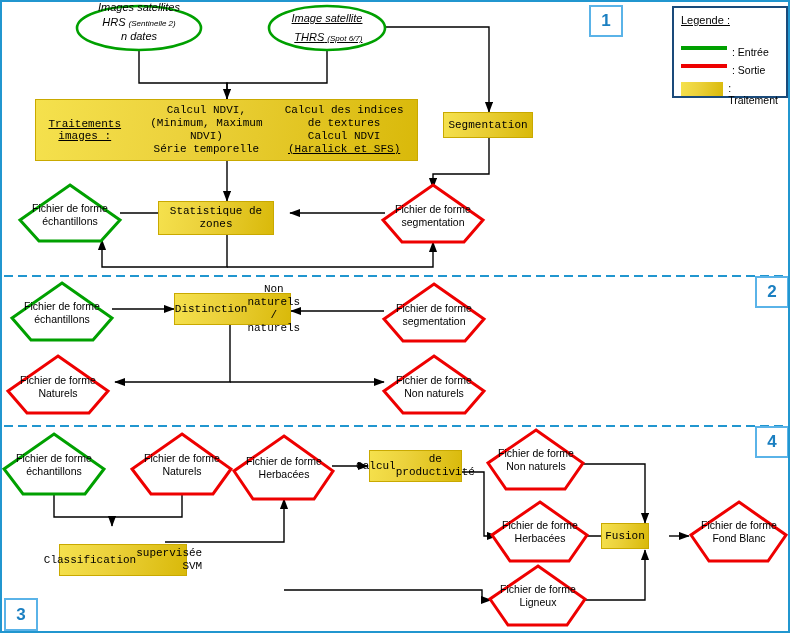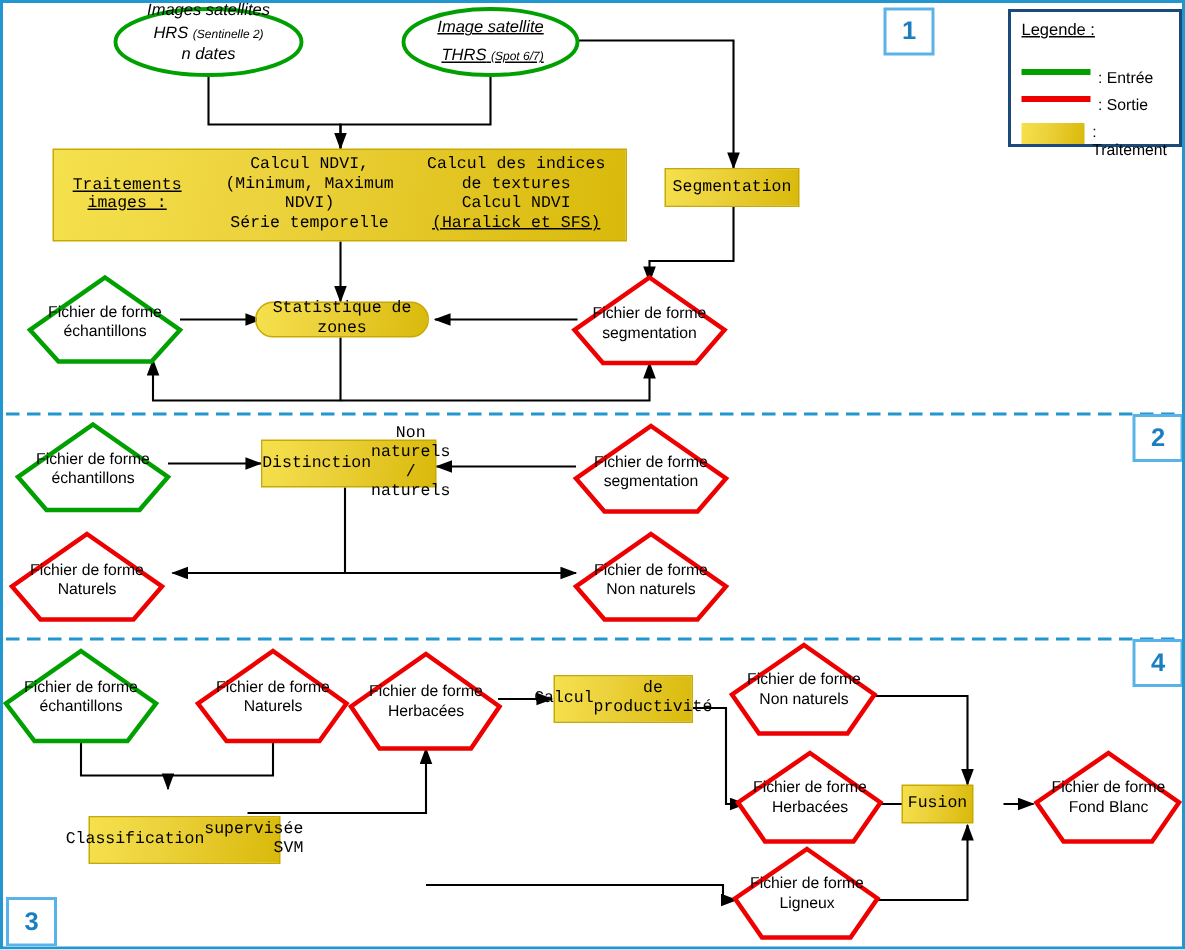--- a/index.html
+++ b/index.html
@@ -164,21 +164,21 @@
         <div class="ln">Calcul NDVI</div>
         <div class="ln" style="text-decoration:underline;">(Haralick et SFS)</div>
       </div>
     </div>
   </div>
 
   <div class="node proc" style="left:441px;top:110px;width:90px;height:26px;">
     <div class="ln">Segmentation</div>
   </div>
 
-  <div class="node proc" style="left:168px;top:199px;width:116px;height:24px;border-radius:12px;">
+  <div class="node proc" style="left:156px;top:199px;width:116px;height:34px;">
     <div class="ln">Statistique de zones</div>
   </div>
 
   <div class="penta" style="left:13px;top:200px;width:110px;">
     <div class="lbl">
       <div>Fichier de forme</div>
       <div class="l2">échantillons</div>
     </div>
   </div>
   <div class="penta" style="left:376px;top:201px;width:110px;">

